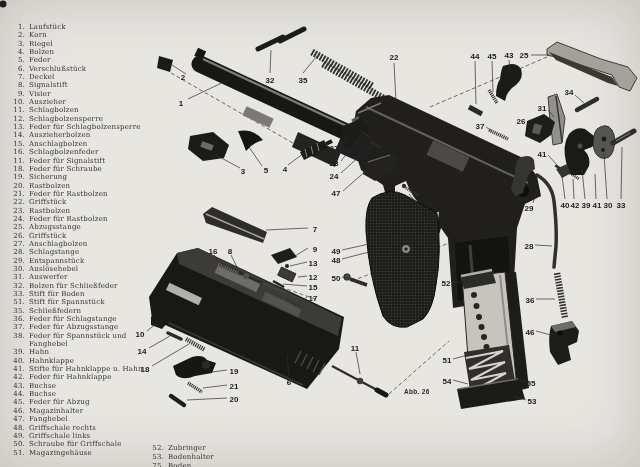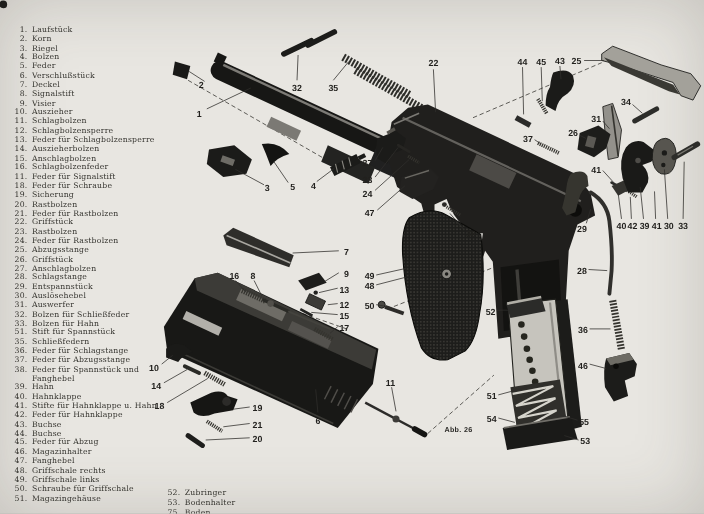--- a/index.html
+++ b/index.html
@@ -55,21 +55,21 @@
       <div class="row"><span class="num">23.</span><span class="lbl">Rastbolzen</span></div>
       <div class="row"><span class="num">24.</span><span class="lbl">Feder für Rastbolzen</span></div>
       <div class="row"><span class="num">25.</span><span class="lbl">Abzugsstange</span></div>
       <div class="row"><span class="num">26.</span><span class="lbl">Griffstück</span></div>
       <div class="row"><span class="num">27.</span><span class="lbl">Anschlagbolzen</span></div>
       <div class="row"><span class="num">28.</span><span class="lbl">Schlagstange</span></div>
       <div class="row"><span class="num">29.</span><span class="lbl">Entspannstück</span></div>
       <div class="row"><span class="num">30.</span><span class="lbl">Auslösehebel</span></div>
       <div class="row"><span class="num">31.</span><span class="lbl">Auswerfer</span></div>
       <div class="row"><span class="num">32.</span><span class="lbl">Bolzen für Schließfeder</span></div>
-      <div class="row"><span class="num">33.</span><span class="lbl">Bolzen für Hahn</span></div>
+      <div class="row"><span class="num">33.</span><span class="lbl">Stift für Boden</span></div>
       <div class="row"><span class="num">51.</span><span class="lbl">Stift für Spannstück</span></div>
       <div class="row"><span class="num">35.</span><span class="lbl">Schließfedern</span></div>
       <div class="row"><span class="num">36.</span><span class="lbl">Feder für Schlagstange</span></div>
       <div class="row"><span class="num">37.</span><span class="lbl">Feder für Abzugsstange</span></div>
       <div class="row"><span class="num">38.</span><span class="lbl">Feder für Spannstück und</span></div>
       <div class="row"><span class="num"></span><span class="lbl">Fanghebel</span></div>
       <div class="row"><span class="num">39.</span><span class="lbl">Hahn</span></div>
       <div class="row"><span class="num">40.</span><span class="lbl">Hahnklappe</span></div>
       <div class="row"><span class="num">41.</span><span class="lbl">Stifte für Hahnklappe u. Hahn</span></div>
       <div class="row"><span class="num">42.</span><span class="lbl">Feder für Hahnklappe</span></div>

